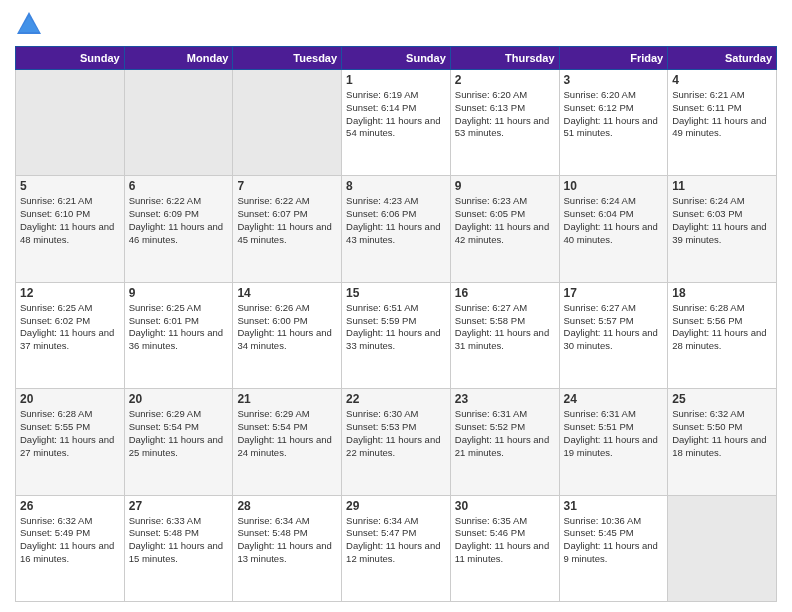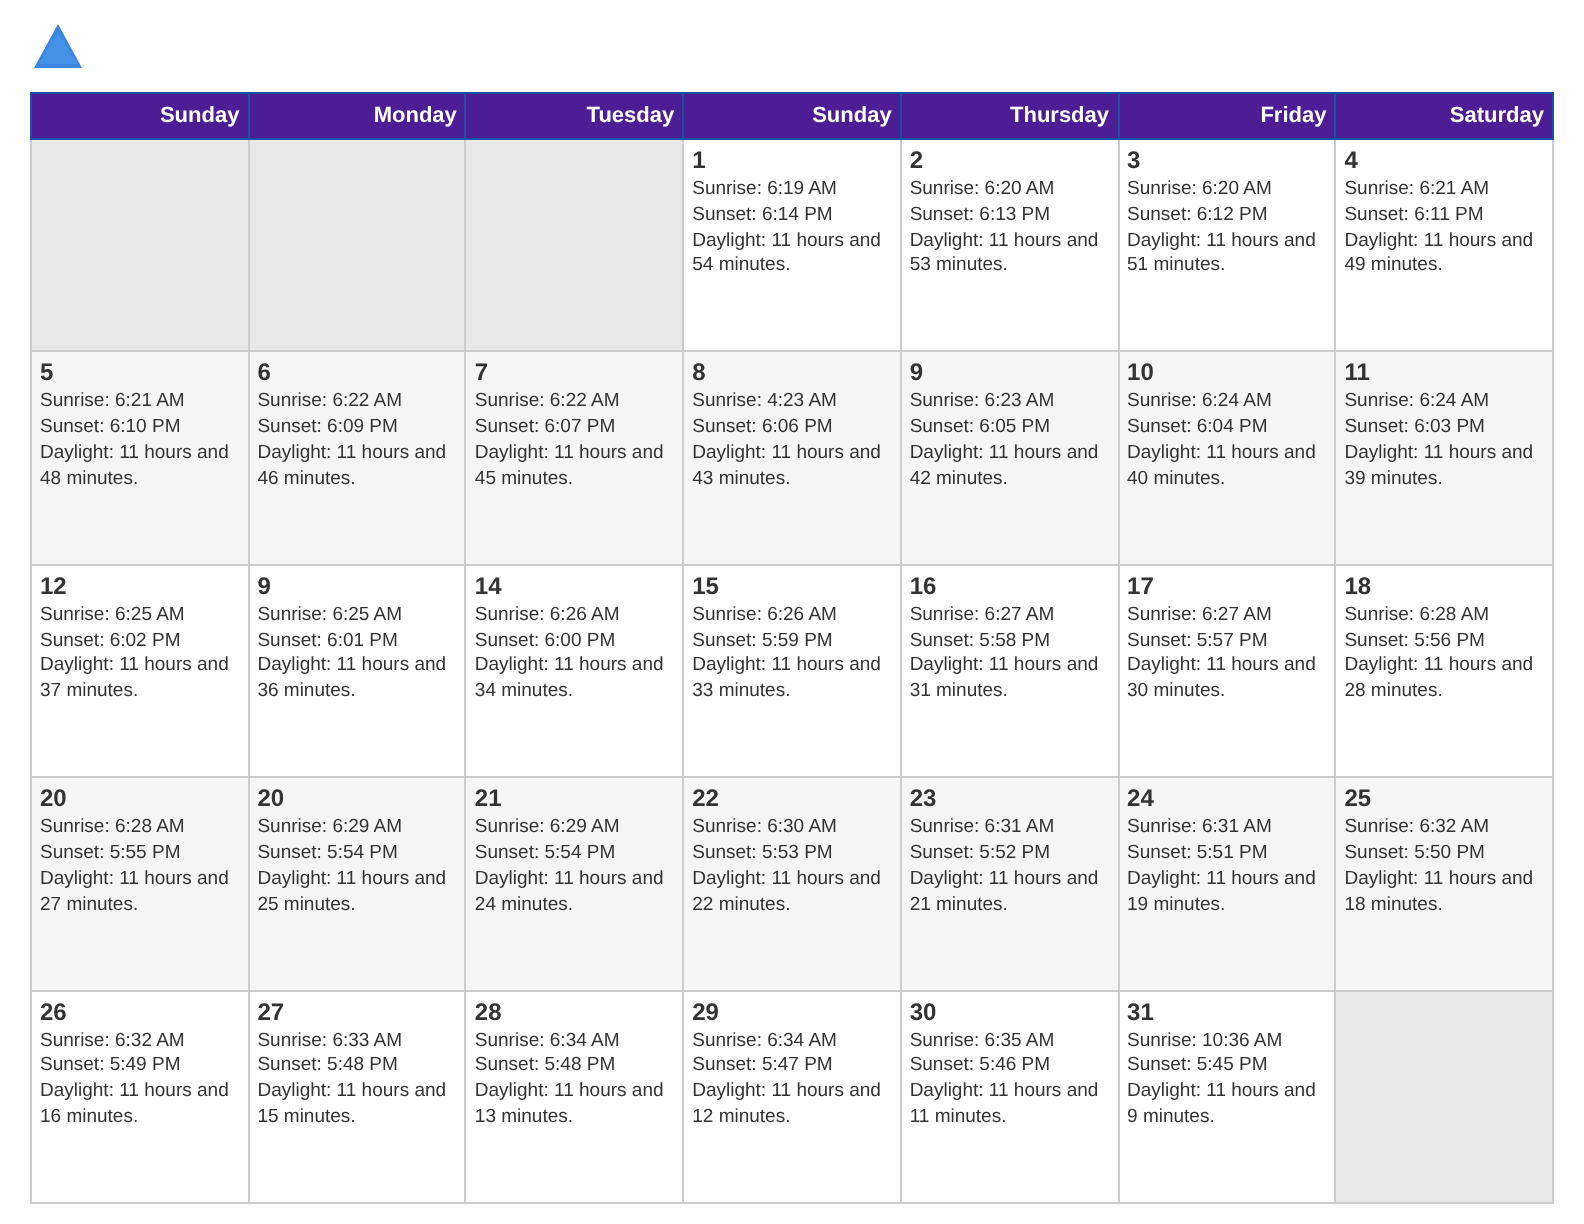--- a/index.html
+++ b/index.html
@@ -229,21 +229,21 @@
           </td>
           <td>
             <div class="day-number">14</div>
             <div class="day-info">Sunrise: 6:26 AM
 Sunset: 6:00 PM
 Daylight: 11 hours
 and 34 minutes.</div>
           </td>
           <td>
             <div class="day-number">15</div>
-            <div class="day-info">Sunrise: 6:26 AM
+            <div class="day-info">Sunrise: 6:51 AM
 Sunset: 5:59 PM
 Daylight: 11 hours
 and 33 minutes.</div>
           </td>
           <td>
             <div class="day-number">16</div>
             <div class="day-info">Sunrise: 6:27 AM
 Sunset: 5:58 PM
 Daylight: 11 hours
 and 31 minutes.</div>

